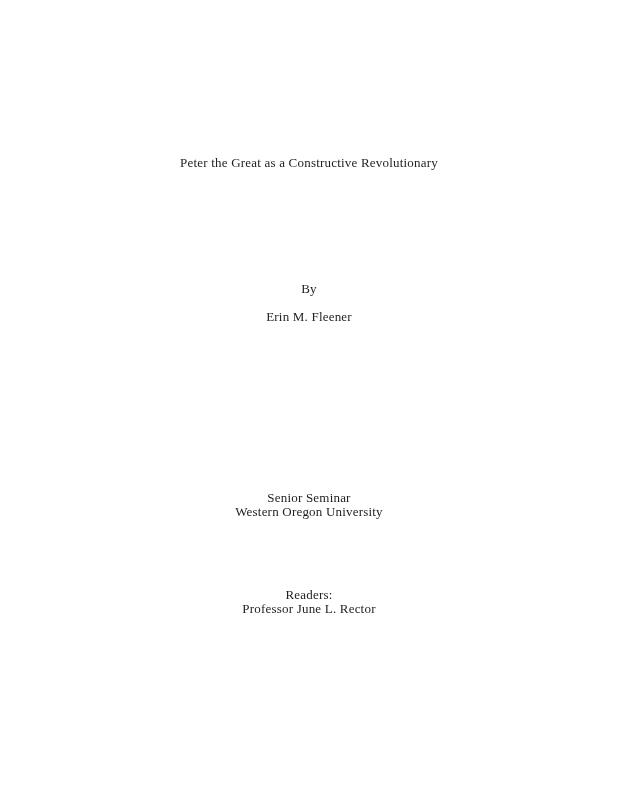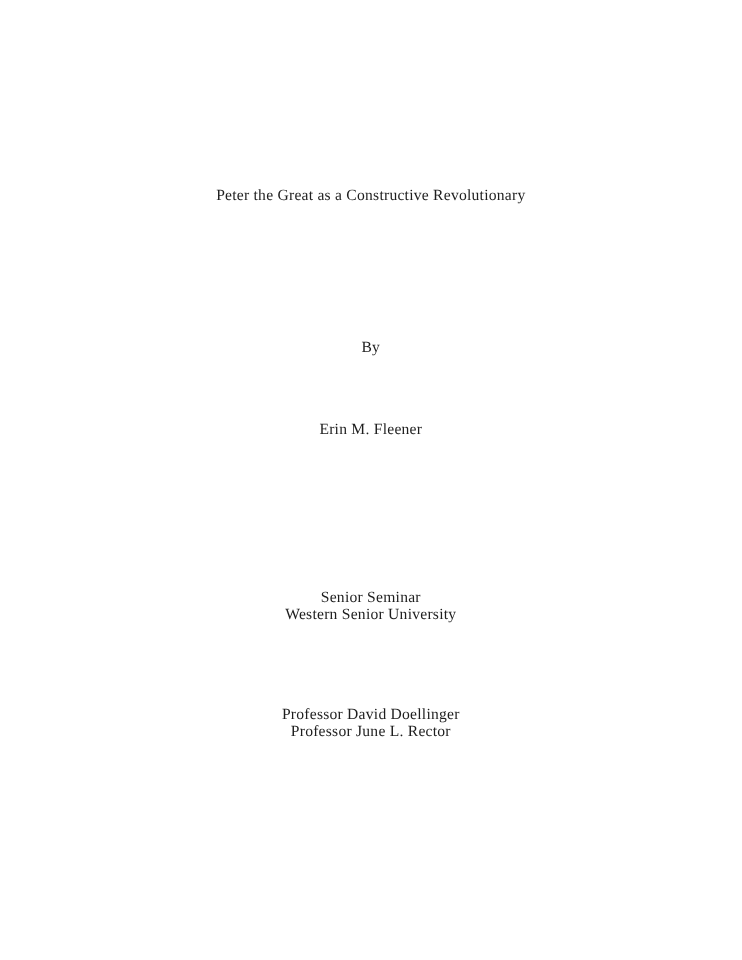--- a/index.html
+++ b/index.html
@@ -32,26 +32,26 @@
 </style>
 </head>
 <body>
 
 <div class="page">
 
   <div class="line" style="top:156px;">Peter the Great as a Constructive Revolutionary</div>
 
   <div class="line" style="top:282px;">By</div>
 
-  <div class="line" style="top:310px;margin-top:41px;">Erin M. Fleener</div>
+  <div class="line" style="top:310px;">Erin M. Fleener</div>
 
   <div class="block" style="top:491px;">
     <div>Senior Seminar</div>
-    <div>Western Senior University</div>
+    <div>Western Oregon University</div>
   </div>
 
   <div class="block" style="top:588px;">
-    <div>Professor David Doellinger</div>
+    <div>Readers:</div>
     <div>Professor June L. Rector</div>
   </div>
 
 
 </div>
 
 </body></html>

